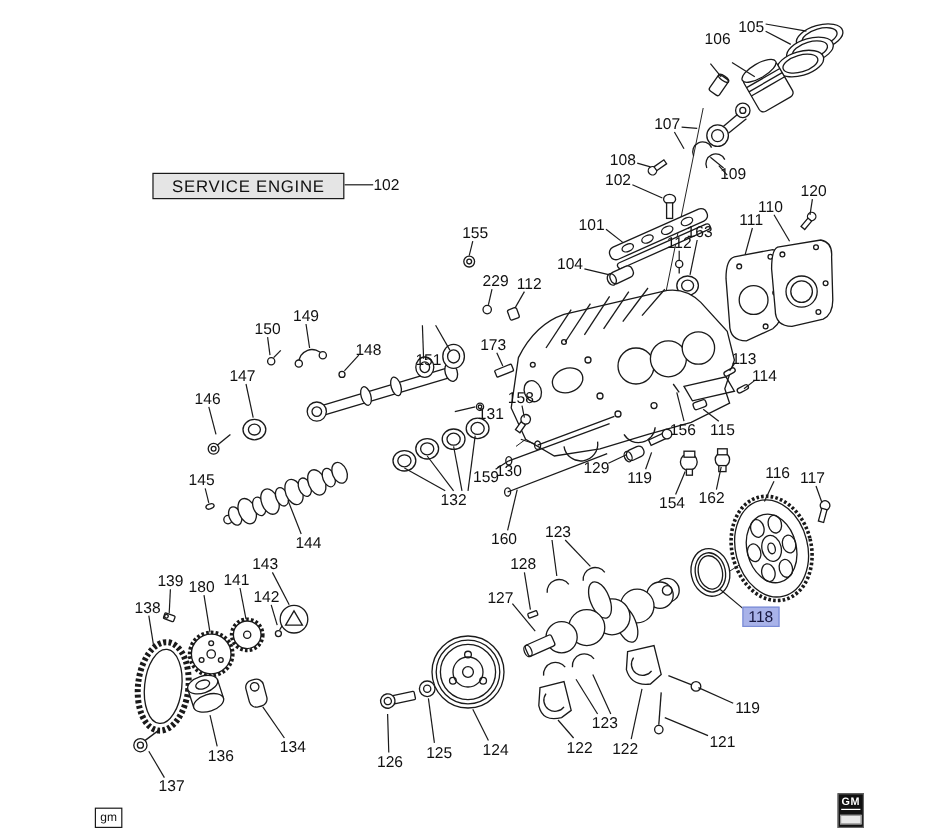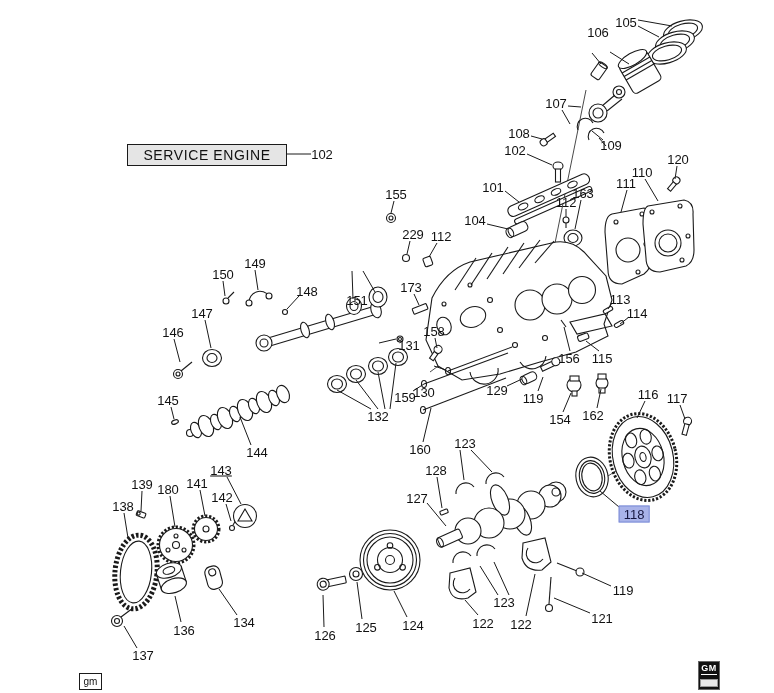--- a/index.html
+++ b/index.html
@@ -488,21 +488,21 @@
       <div class="part-label" style="left: 677px; top: 398px;">117</div>
       <div class="part-label highlighted" style="left: 634px; top: 514px;">118</div>
       <div class="part-label" style="left: 420px; top: 449px;">160</div>
       <div class="part-label" style="left: 465px; top: 443px;">123</div>
       <div class="part-label" style="left: 436px; top: 470px;">128</div>
       <div class="part-label" style="left: 417px; top: 498px;">127</div>
       <div class="part-label" style="left: 123px; top: 506px;">138</div>
       <div class="part-label" style="left: 142px; top: 484px;">139</div>
       <div class="part-label" style="left: 168px; top: 489px;">180</div>
       <div class="part-label" style="left: 197px; top: 483px;">141</div>
-      <div class="part-label" style="left: 221px; top: 470px; text-decoration: underline;">143</div>
+      <div class="part-label" style="left: 221px; top: 470px;">143</div>
       <div class="part-label" style="left: 222px; top: 497px;">142</div>
       <div class="part-label" style="left: 184px; top: 630px;">136</div>
       <div class="part-label" style="left: 244px; top: 622px;">134</div>
       <div class="part-label" style="left: 143px; top: 655px;">137</div>
       <div class="part-label" style="left: 325px; top: 635px;">126</div>
       <div class="part-label" style="left: 366px; top: 627px;">125</div>
       <div class="part-label" style="left: 413px; top: 625px;">124</div>
       <div class="part-label" style="left: 483px; top: 623px;">122</div>
       <div class="part-label" style="left: 504px; top: 602px;">123</div>
       <div class="part-label" style="left: 521px; top: 624px;">122</div>

